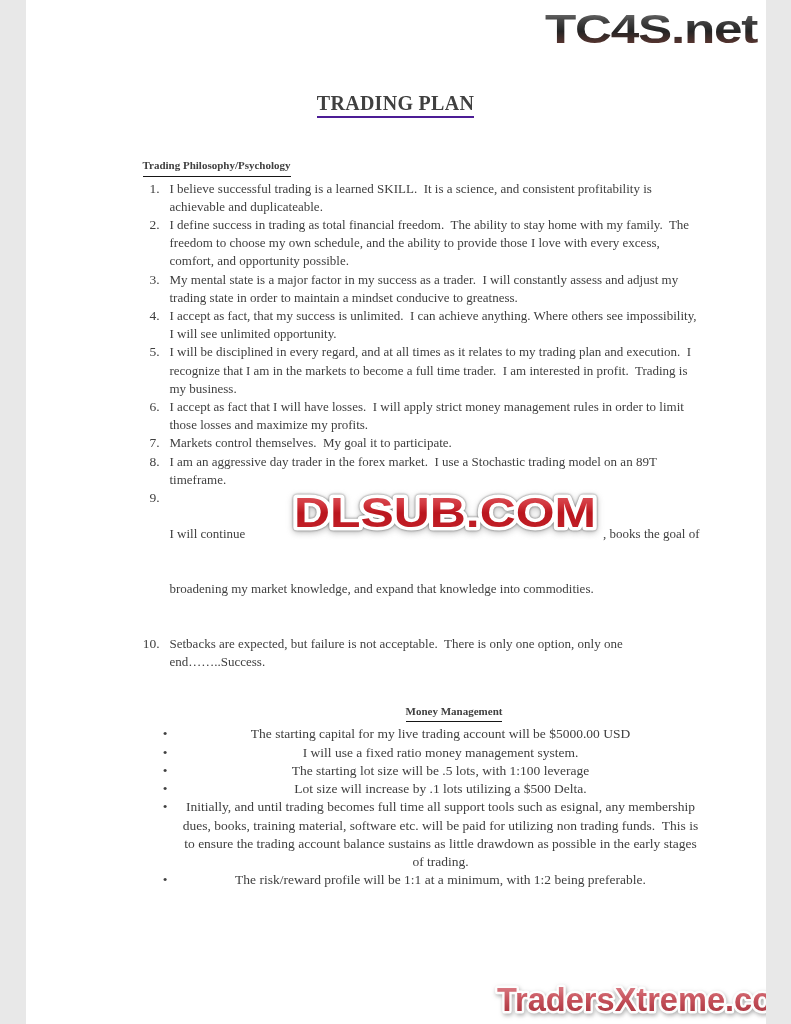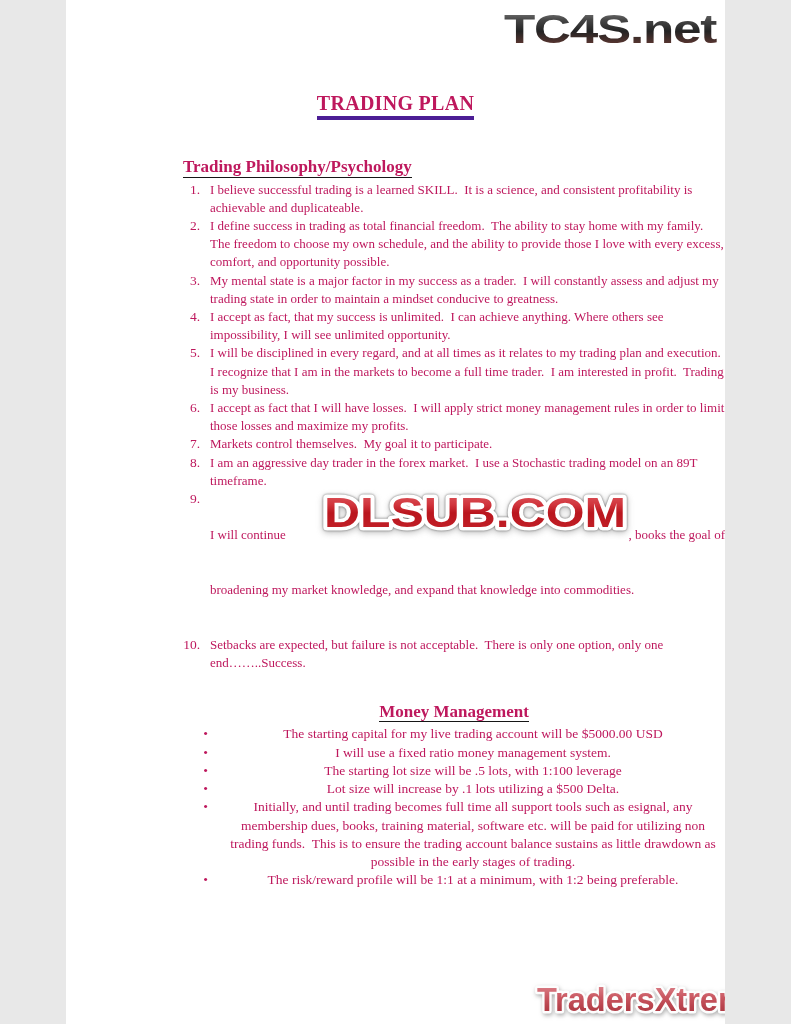--- a/index.html
+++ b/index.html
@@ -1,34 +1,34 @@
 <!DOCTYPE html>
 <html><head>
 <meta charset="utf-8">
 <style>
   html,body { margin:0; padding:0; background:#e8e8e8; }
   .page {
-    position:relative; width:659px; height:1024px; margin:0 auto;
+    position:relative; width:740px; height:1024px; margin:0 auto;
     background:#ffffff; overflow:hidden;
-    font-family:"Liberation Serif", serif; color:#be185d;
+    font-family:"Liberation Serif", serif; color:#404040;
   }
   
   .tc4s { position:absolute; top:2px; right:4px; width:235px; height:52px; }
   
   .title-wrap { padding-top:92px; text-align:center; }
   .title {
     display:inline-block; font-size:20px; font-weight:bold; letter-spacing:.3px;
-    border-bottom:4px solid #4c1d95; padding-bottom:1px;
+    border-bottom:2px solid #4c1d95; padding-bottom:1px;
   }
   
   .h2row { margin-left:117px; }
   .h2row.first { margin-top:37px; }
   .h2row.second { margin-top:30px;text-align:center; }
   .h2 {
-    display:inline-block; font-size:17px; font-weight:bold; line-height:19px;
+    display:inline-block; font-size:11px; font-weight:bold; line-height:19px;
     border-bottom:1.5px solid #161616; padding-bottom:0.5px;
   }
   
   .numlist { margin-left:104px; margin-top:3px; }
   .li { display:flex; align-items:flex-start; }
   .num { flex:0 0 30px; text-align:right; font-size:13.5px; line-height:18.2px; }
   .txt {
     margin-left:10px; width:530px; font-size:13px; line-height:18.2px;
     white-space:pre-wrap;
   }
@@ -37,21 +37,21 @@
   
   .bullist { margin-left:104px; margin-top:3px; }
   .bullet { flex:0 0 38px; text-align:right; font-size:13.5px; line-height:18.2px; }
   .btxt {
     margin-left:13px; width:520px; font-size:13.5px; line-height:18.2px;
     white-space:pre-wrap;
     text-align:center;
   }
   
   .watermark {
-    position:absolute; left:248px; top:481px; width:322px; height:62px;
+    position:absolute; left:258px; top:481px; width:322px; height:62px;
     pointer-events:none;
   }
   .watermark svg { filter: drop-shadow(0 0 1px rgba(70,70,70,.75)) drop-shadow(0 2px 3px rgba(120,120,120,.45)); }
   
   .txlogo { position:absolute; left:464px; top:976px; width:318px; height:46px; }
   .txlogo svg { filter: drop-shadow(1px 2px 2px rgba(110,110,110,.55)); }
   .logo-text { font-family:"Liberation Sans", sans-serif; font-weight:bold; }
 </style>
 </head>
 <body>

